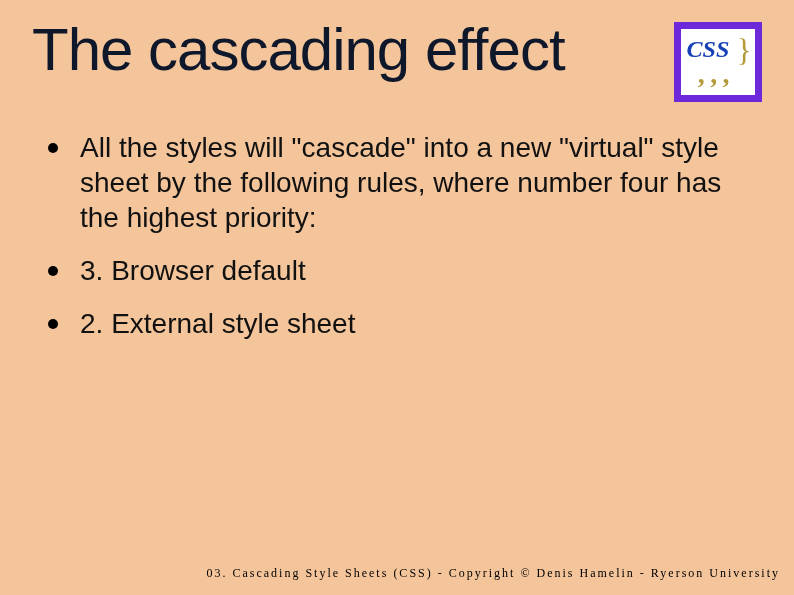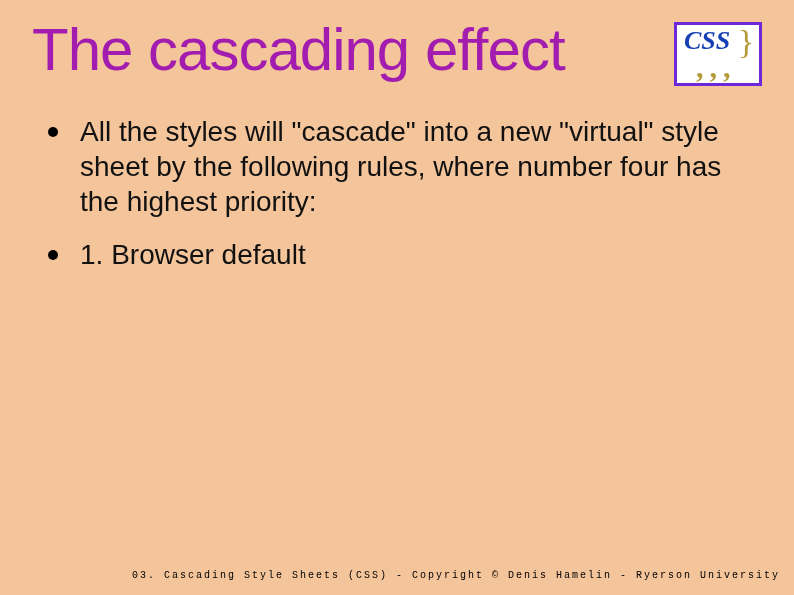--- a/index.html
+++ b/index.html
@@ -18,29 +18,29 @@
   }
   .title-row {
     display: flex;
     align-items: flex-start;
     justify-content: space-between;
     gap: 12px;
   }
   .title {
     font-size: 60px;
     line-height: 1.05;
-    color: #a21caf;
+    color: #0f172a;
     font-weight: 400;
     letter-spacing: -1px;
   }
   .logo-box {
     width: 88px;
-    height: 64px;
+    height: 80px;
     background: #ffffff;
-    border: 3px solid #6d28d9;
+    border: 7px solid #6d28d9;
     display: flex;
     align-items: center;
     justify-content: center;
     position: relative;
     margin-top: 4px;
   }
   .logo-box svg { width: 80px; height: 62px; }
   .bullets {
     list-style: none;
     margin-top: 28px;
@@ -62,22 +62,22 @@
     top: 0.45em;
     width: 10px;
     height: 10px;
     background: #000;
     border-radius: 50%;
   }
   .footer {
     position: absolute;
     bottom: 14px;
     right: 14px;
-    font-family: Liberation Mono, monospace;
-    font-size: 10px;
+    font-family: Liberation Serif, serif;
+    font-size: 12px;
     letter-spacing: 2px;
     color: #000;
   }
 </style>
 </head>
 <body>
 
 <div class="slide">
 
   <div class="title-row">
@@ -86,17 +86,18 @@
       <svg viewBox="0 0 80 62">
         <text x="6" y="26" font-family="Georgia, 'Times New Roman', serif" font-style="italic" font-weight="bold" font-size="26" fill="#1640b5">CSS</text>
         <text x="60" y="30" font-family="Georgia, serif" font-size="34" fill="#b59a3a">}</text>
         <text x="18" y="54" font-family="Georgia, serif" font-weight="bold" font-size="30" fill="#b59a3a" letter-spacing="6">,,,</text>
       </svg>
     </div>
   </div>
 
   <ul class="bullets">
     <li>All the styles will "cascade" into a new "virtual" style sheet by the following rules, where number four has the highest priority:</li>
-    <li>1. Browser default</li>
+    <li>3. Browser default</li>
+    <li>2. External style sheet</li>
   </ul>
 
   <div class="footer">03. Cascading Style Sheets (CSS) - Copyright © Denis Hamelin - Ryerson University</div>
 </div>
 
 </body></html>

